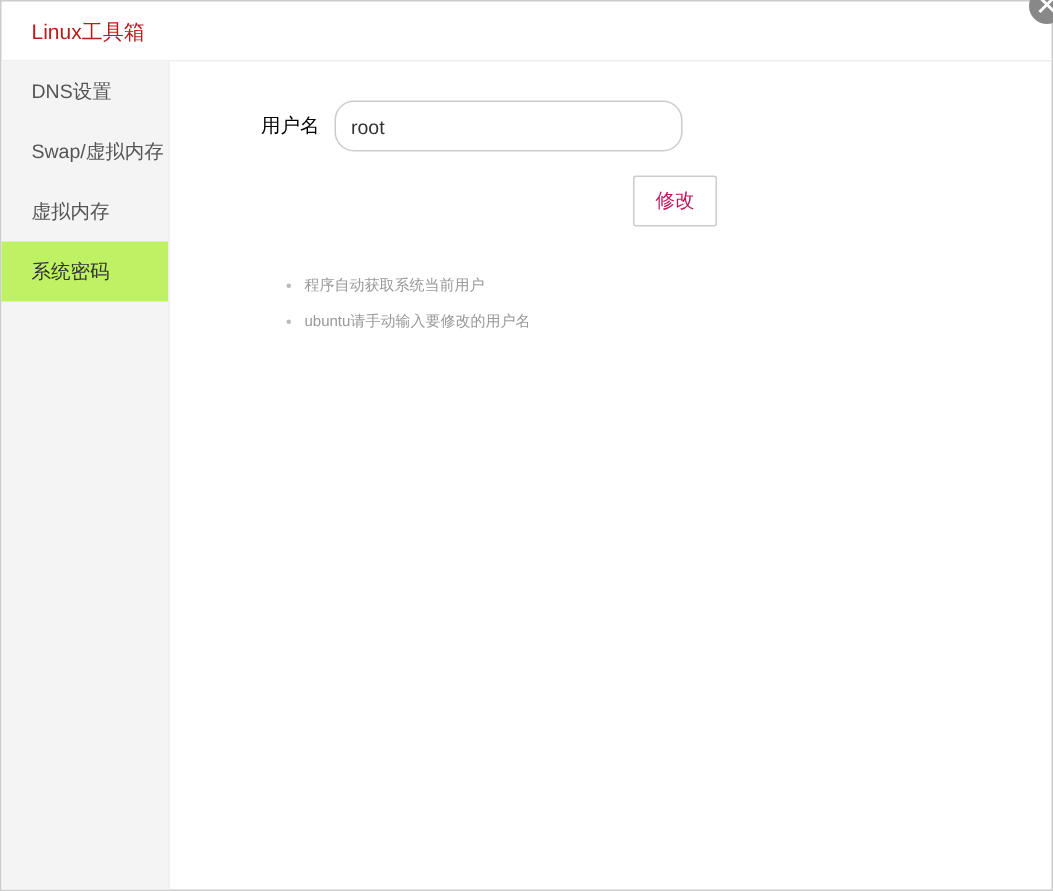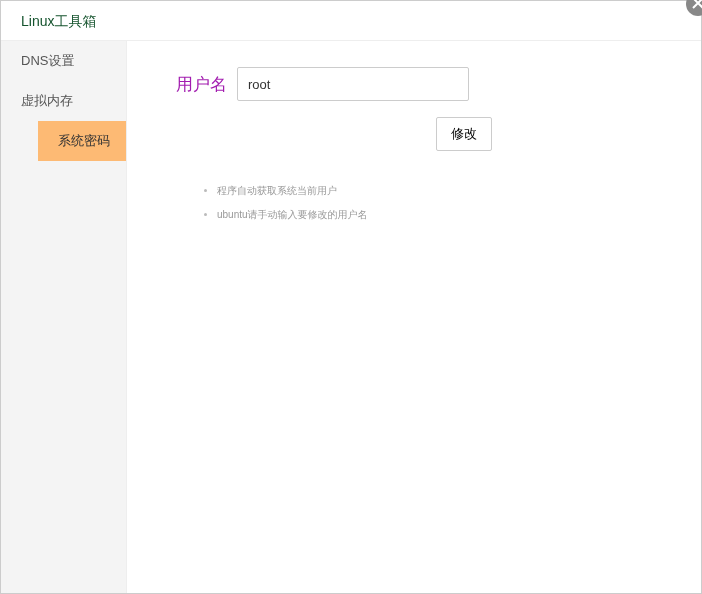--- a/index.html
+++ b/index.html
@@ -37,87 +37,86 @@
     }
     .close-btn svg {
       width: 12px;
       height: 12px;
     }
     .title-bar {
       height: 40px;
       line-height: 40px;
       padding-left: 20px;
       font-size: 14px;
-      color: #14532d;
+      color: #b91c1c;
       border-bottom: 1px solid #eee;
     }
     .body {
       display: flex;
       height: calc(100% - 40px);
     }
     .sidebar {
-      width: 126px;
+      width: 112px;
       background: #f4f4f4;
       border-right: 1px solid #eee;
       padding-top: 0;
     }
     .sidebar-item {
       height: 40px;
       line-height: 40px;
       padding-left: 20px;
       color: #555;
       font-size: 13px;
       cursor: pointer;
     }
     .sidebar-item.active {
-      background: #fdba74;
+      background: #bef264;
       color: #333;
-      margin-left: 37px;
     }
     .content {
       flex: 1;
       padding: 26px 40px;
     }
     .form-row {
       display: flex;
       align-items: center;
       margin-bottom: 16px;
     }
     .form-label {
       width: 60px;
       text-align: right;
       margin-right: 10px;
-      color: #a21caf;
-      font-size: 17px;
+      color: #000000;
+      font-size: 13px;
     }
     .form-input {
       width: 232px;
       height: 32px;
       border: 1px solid #ccc;
-      border-radius: 2px;
+      border-radius: 13px;
       padding: 16px 10px;
       font-size: 13px;
       color: #333;
       outline: none;
       font-family: inherit;
     }
     .button-row {
       display: flex;
       margin-top: 14px;
       margin-bottom: 28px;
     }
     .submit-btn {
       margin-left: 269px;
       height: 34px;
       padding: 0 14px;
       border: 1px solid #ccc;
       background: #fff;
       border-radius: 2px;
       font-size: 13px;
-      color: #000000;
+      color: #be185d;
       cursor: pointer;
       font-family: inherit;
     }
     .hints {
       margin-left: 32px;
       padding-left: 0;
     }
     .hints li {
       list-style: disc;
       color: #999;
@@ -146,20 +145,23 @@
     <span>Linux工具箱</span>
   </div>
 
   <div class="body">
 
     <div class="sidebar">
       <div class="sidebar-item">
         <span>DNS设置</span>
       </div>
       <div class="sidebar-item">
+        <span>Swap/虚拟内存</span>
+      </div>
+      <div class="sidebar-item">
         <span>虚拟内存</span>
       </div>
       <div class="sidebar-item active">
         <span>系统密码</span>
       </div>
     </div>
 
     <div class="content">
 
       <div class="form-row">

